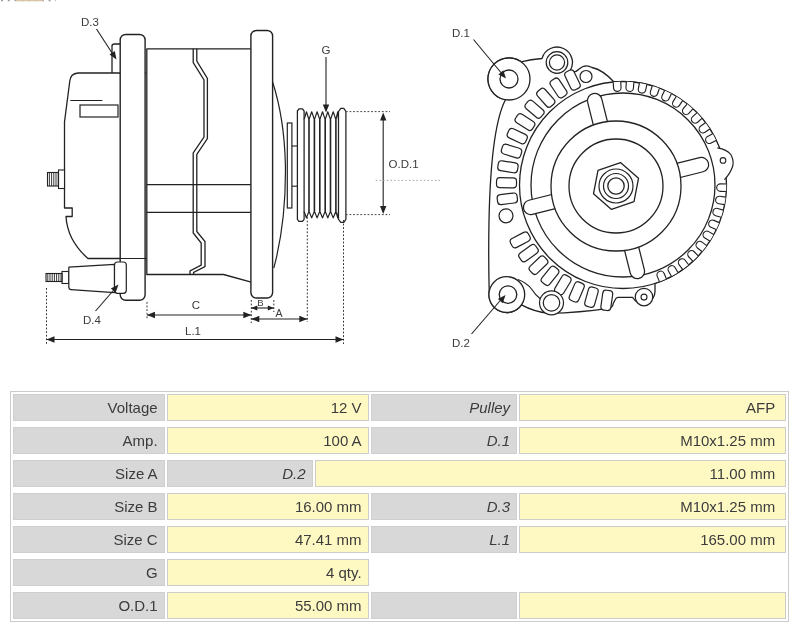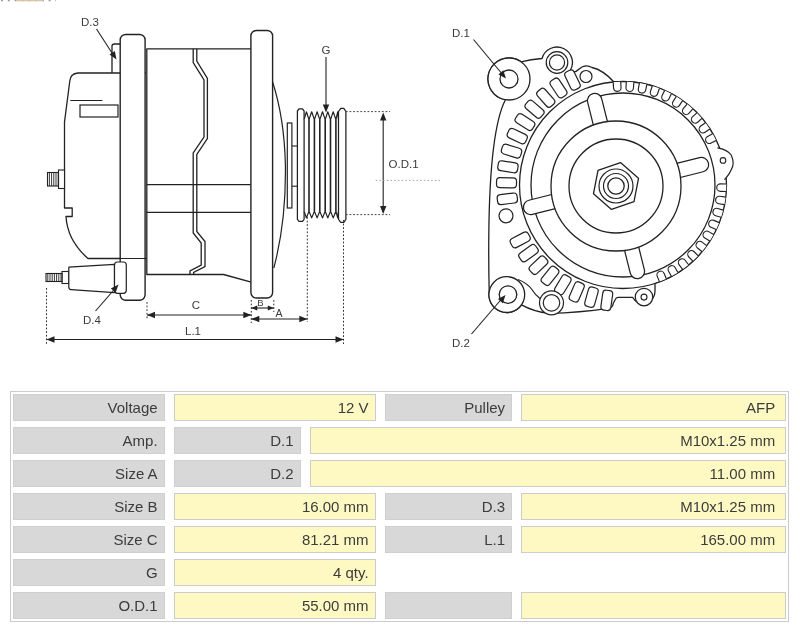--- a/index.html
+++ b/index.html
@@ -1,27 +1,27 @@
 <!DOCTYPE html>
 <html><head><meta charset="utf-8">
 <style>
 html,body{margin:0;padding:0;}
 body{width:800px;height:627px;background:#fff;position:relative;overflow:hidden;
  font-family:"Liberation Sans",sans-serif;}
 .title{position:absolute;left:11.5px;top:358.8px;font-size:24px;letter-spacing:-2.2px;color:#ec4899;margin-top:28px;}
 .tbl{position:absolute;left:10px;top:391px;width:773.6px;border:1px solid #cbcbcb;
  background:#fff;padding:1.6px;}
-.row{display:flex;gap:9px;margin-bottom:5.5px;height:27.5px;}
+.row{display:flex;gap:2px;margin-bottom:5.5px;height:27.5px;}
 .row:last-child{margin-bottom:0;}
 .c{border:1px solid #cfcfcf;box-sizing:border-box;display:flex;align-items:center;
  justify-content:flex-end;padding-right:6px;font-size:15px;color:#3c3c3c;}
 .l{background:#d8d8d8;}
 .v{background:#fef9c3;border-color:#ccc;padding-right:6.5px;}
 .w4.v{padding-right:10px;}
-.w1{width:152px;}.w2{width:202.5px;}.w3{width:127px;}.w4{flex:1;text-align:right;}
+.w1{width:152px;}.w2{width:202.5px;}.w3{width:146px;font-style:italic;}.w4{flex:1;text-align:right;}
 </style></head>
 <body>
 <svg width="800" height="390" viewBox="0 0 800 390" style="position:absolute;left:0;top:0">
     <path d="M146,73 L78,73 Q70.5,73.5 69.8,81 L64.5,122 L64.5,208 L72.2,208 L72.2,216.5 L66,216.5 C67,233 76,248 88,258.5 L146,258.5" fill="#fff" stroke="#222" stroke-width="1.3" stroke-linejoin="round"></path>
 <path d="M112,73 L112,46 Q112,44 114.5,44 L121,44" fill="none" stroke="#222" stroke-width="1.3"></path>
 <line x1="70.3" y1="100.5" x2="102.4" y2="100.5" stroke="#222" stroke-width="1.2"></line>
 <rect x="80" y="105" width="38" height="12" fill="#fff" stroke="#222" stroke-width="1.2"></rect>
 <rect x="58.5" y="170" width="6" height="18.5" fill="#fff" stroke="#222" stroke-width="1.1"></rect>
 <rect x="47.5" y="172.5" width="11" height="13.5" fill="#fff" stroke="#222" stroke-width="1.1"></rect>
 <line x1="49.4" y1="172.5" x2="49.4" y2="186" stroke="#222" stroke-width="0.9"></line>
@@ -262,37 +262,38 @@
 <div class="title">A6491S</div>
 <div class="tbl">
     <div class="row">
       <div class="c l w1">Voltage</div>
       <div class="c v w2">12 V</div>
       <div class="c l w3">Pulley</div>
       <div class="c v w4">AFP</div>
     </div>
 <div class="row">
       <div class="c l w1">Amp.</div>
+      <div class="c v w2">100 A</div>
       <div class="c l w3">D.1</div>
       <div class="c v w4">M10x1.25 mm</div>
     </div>
 <div class="row">
       <div class="c l w1">Size A</div>
       <div class="c l w3">D.2</div>
       <div class="c v w4">11.00 mm</div>
     </div>
 <div class="row">
       <div class="c l w1">Size B</div>
       <div class="c v w2">16.00 mm</div>
       <div class="c l w3">D.3</div>
       <div class="c v w4">M10x1.25 mm</div>
     </div>
 <div class="row">
       <div class="c l w1">Size C</div>
-      <div class="c v w2">81.21 mm</div>
+      <div class="c v w2">47.41 mm</div>
       <div class="c l w3">L.1</div>
       <div class="c v w4">165.00 mm</div>
     </div>
 <div class="row">
       <div class="c l w1">G</div>
       <div class="c v w2">4 qty.</div>
     </div>
 <div class="row">
       <div class="c l w1">O.D.1</div>
       <div class="c v w2">55.00 mm</div>

